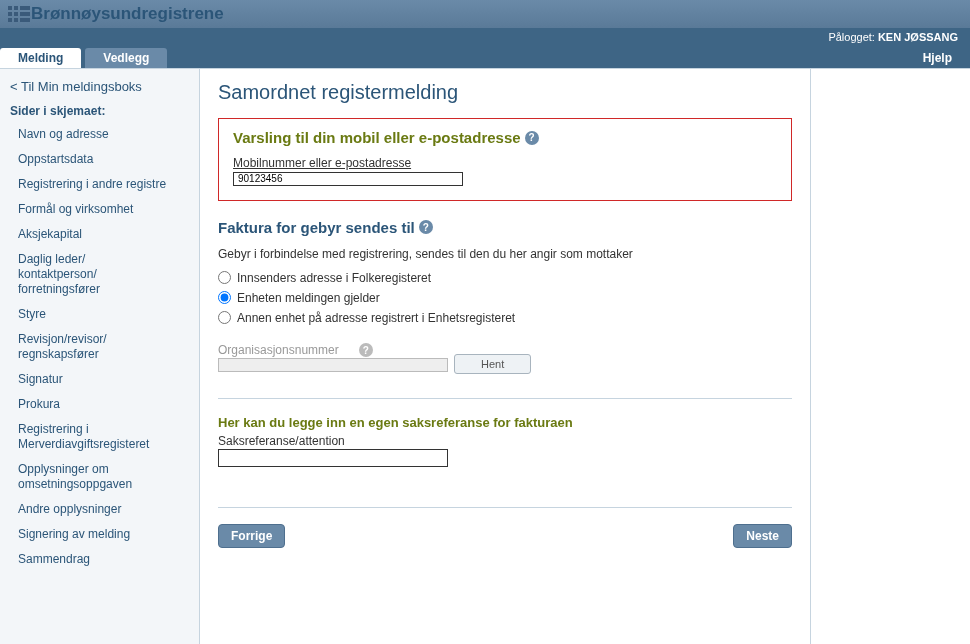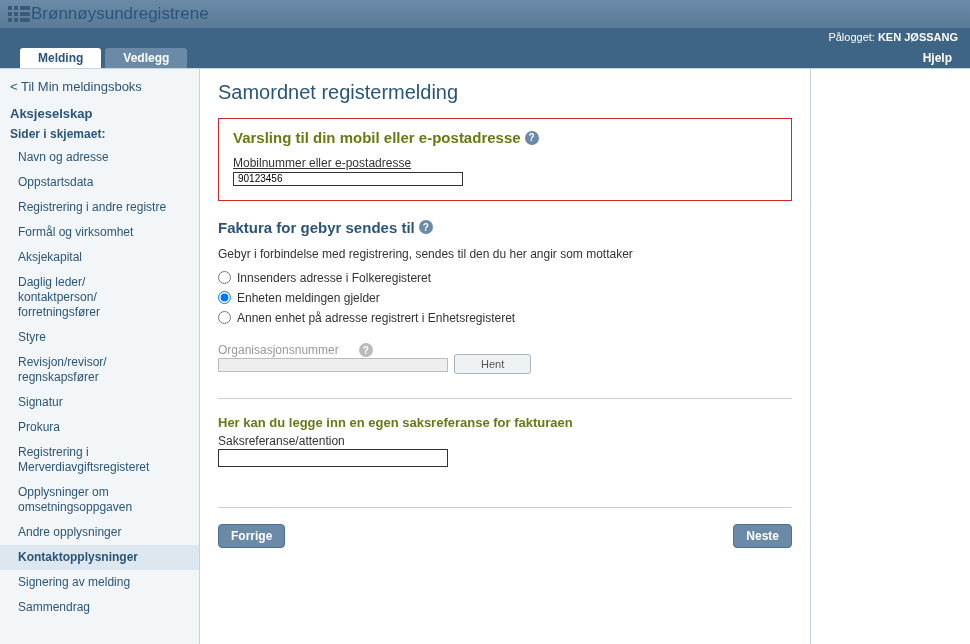--- a/index.html
+++ b/index.html
@@ -27,35 +27,35 @@
     display: grid;
     grid-template-columns: repeat(3, 4px);
     grid-template-rows: repeat(3, 4px);
     gap: 2px;
   }
   .logo-dots span { background: #3a5a7a; width:4px; height:4px; }
   .logo-dots .long { grid-column: 3; width: 10px; }
   .brand-name {
     color: #2b5578;
     font-size: 17px;
-    font-weight: 400;
+    font-weight: 700;
   }
   .login-bar {
     background: #3e6585;
     color: #fff;
     text-align: right;
     padding: 3px 12px;
     font-size: 11px;
   }
   .login-bar b { font-weight: bold; }
   .tab-bar {
     background: #3e6585;
     display: flex;
     align-items: flex-end;
-    padding-left: 20px;
+    padding-left: 0;
     height: 22px;
     position: relative;
   }
   .tab {
     background: #6a8aa8;
     color: #fff;
     padding: 3px 18px;
     font-size: 12px;
     font-weight: bold;
     border-radius: 3px 3px 0 0;
@@ -275,37 +275,35 @@
   <div class="tab-bar">
     <div class="tab active">Melding</div>
     <div class="tab">Vedlegg</div>
     <div class="tab-right">Hjelp</div>
   </div>
 </div>
 
 <div class="body-wrap">
   <div class="sidebar">
     <div class="back-link">&lt; Til Min meldingsboks</div>
-    <div class="side-head">Aksjeselskap</div>
     <div class="side-sub">Sider i skjemaet:</div>
     <div id="side-items">
         <div class="side-item">Navn og adresse</div>
         <div class="side-item">Oppstartsdata</div>
         <div class="side-item">Registrering i andre registre</div>
         <div class="side-item">Formål og virksomhet</div>
         <div class="side-item">Aksjekapital</div>
         <div class="side-item">Daglig leder/<br>kontaktperson/<br>forretningsfører</div>
         <div class="side-item">Styre</div>
         <div class="side-item">Revisjon/revisor/<br>regnskapsfører</div>
         <div class="side-item">Signatur</div>
         <div class="side-item">Prokura</div>
         <div class="side-item">Registrering i<br>Merverdiavgiftsregisteret</div>
         <div class="side-item">Opplysninger om<br>omsetningsoppgaven</div>
         <div class="side-item">Andre opplysninger</div>
-        <div class="side-item active">Kontaktopplysninger</div>
         <div class="side-item">Signering av melding</div>
         <div class="side-item">Sammendrag</div>
       </div>
   </div>
 
   <div class="main">
     <div class="page-title">Samordnet registermelding</div>
 
     <div class="red-box">
       <div class="section-title">

